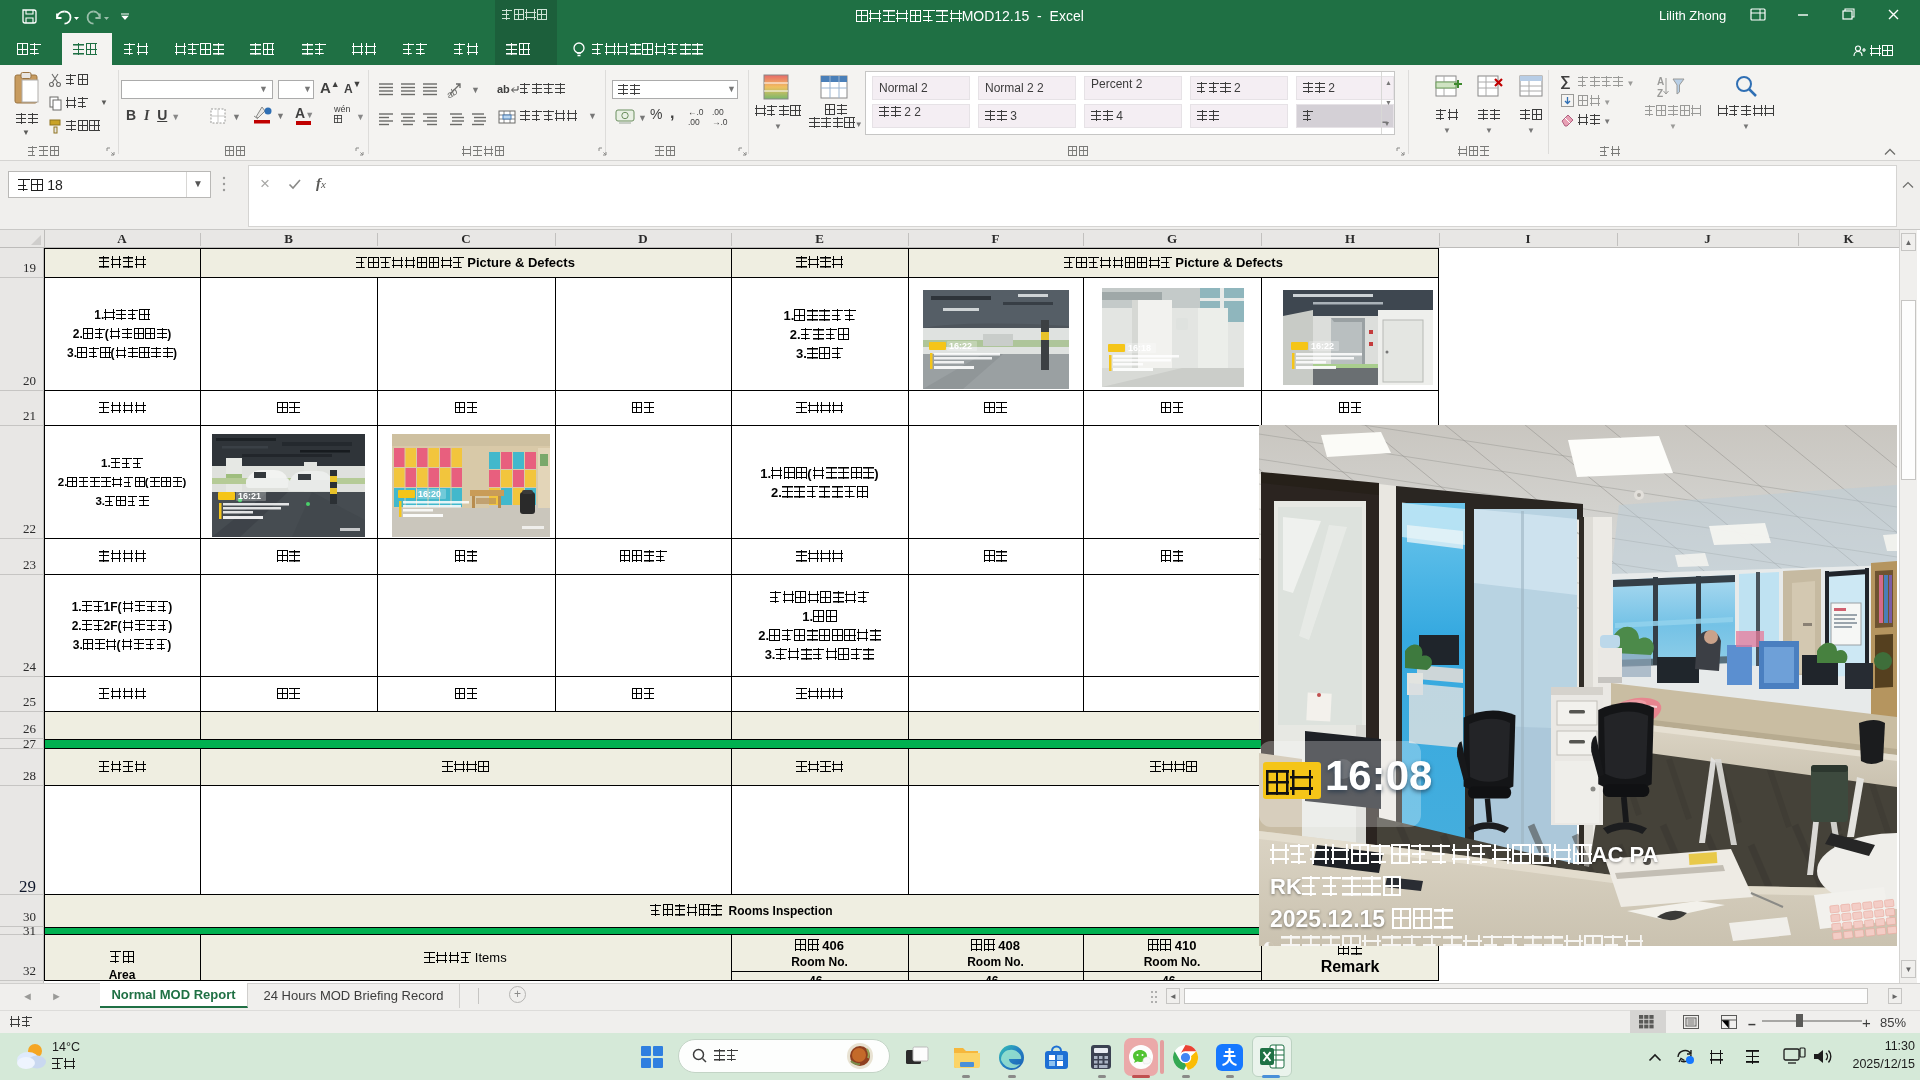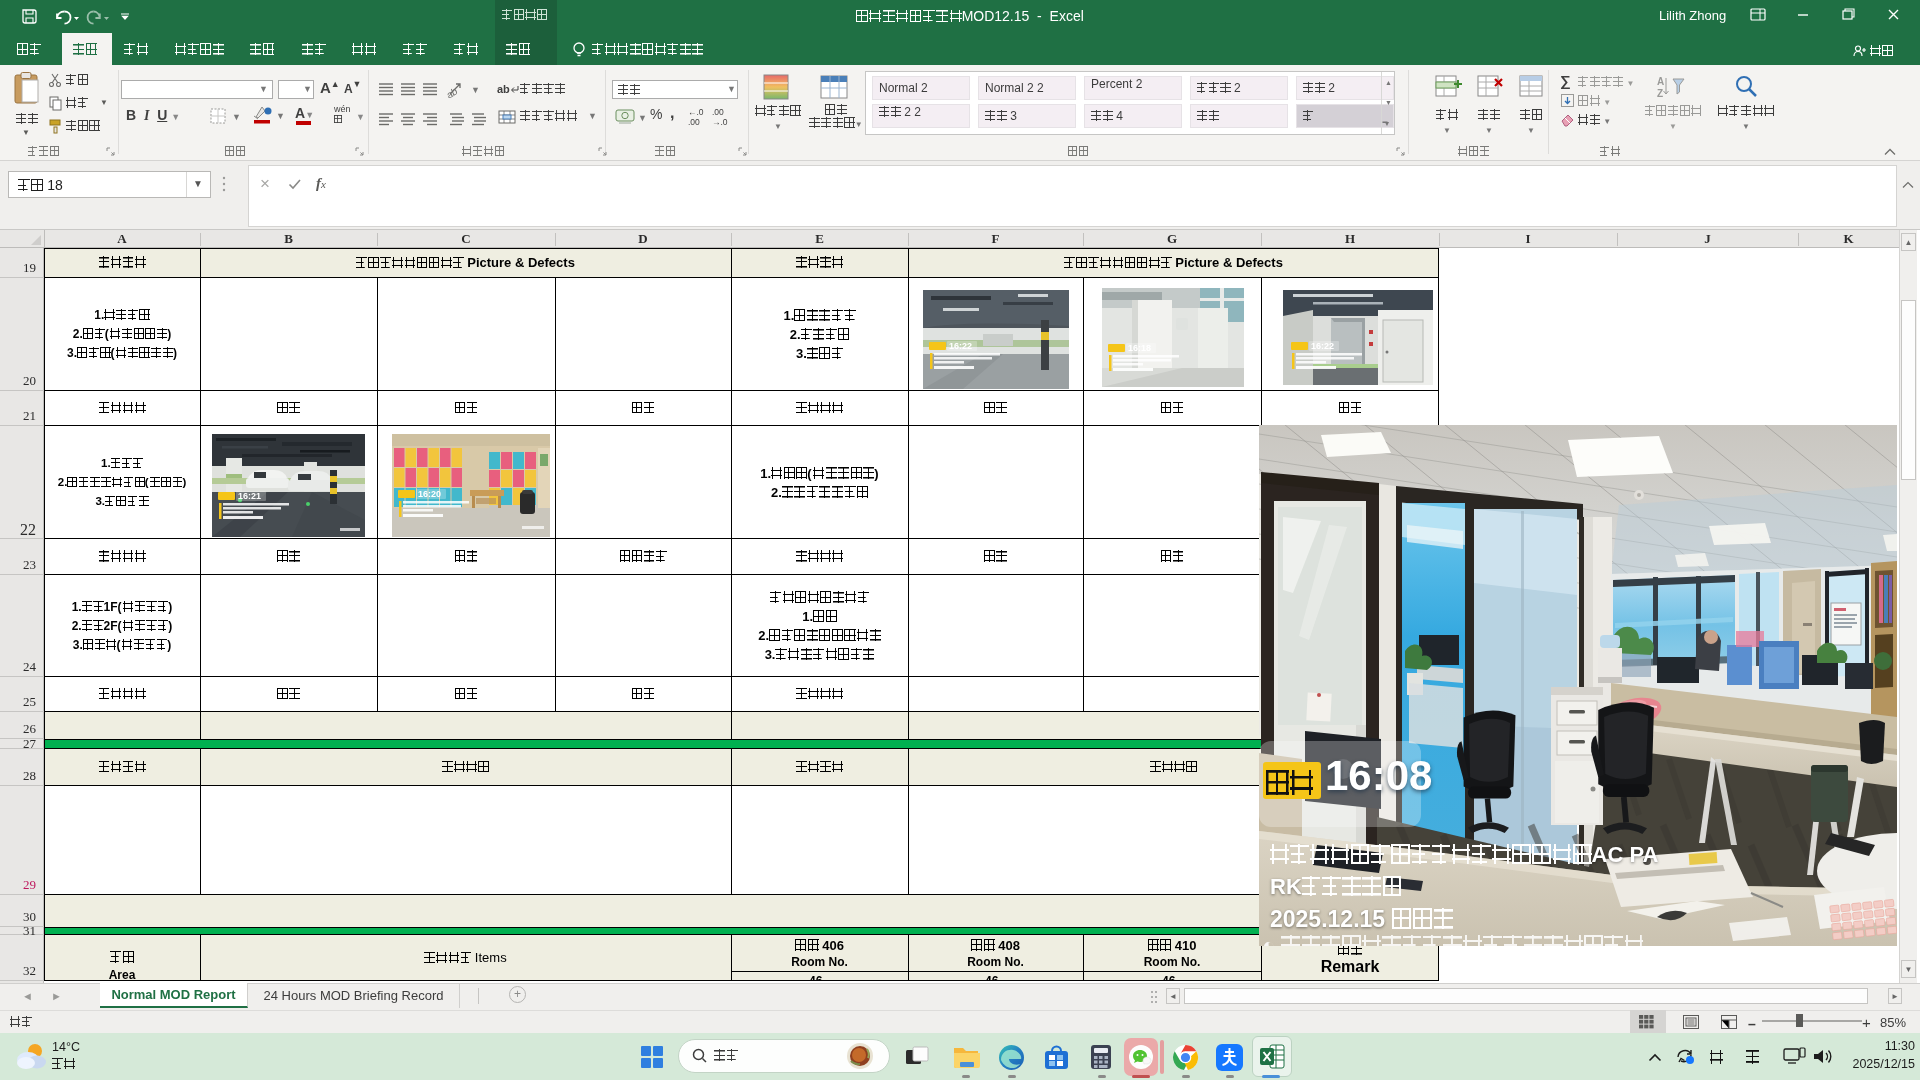--- a/index.html
+++ b/index.html
@@ -394,35 +394,35 @@
     </svg>
 <div class="ab" style="left:44px;top:230px;width:1px;height:18px;background:#bdbcba"></div>
 <div class="ab" style="left:0;top:248px;width:44px;height:736px;background:#e8e7e5;border-right:1px solid #bdbcba"></div>
 <div class="ab" style="left:0;top:277px;width:44px;height:1px;background:#c6c5c3"></div>
 <div class="ab serif" style="left:0;top:260px;width:36px;text-align:right;font-size:13px;color:#2b2b2b">19</div>
 <div class="ab" style="left:0;top:390px;width:44px;height:1px;background:#c6c5c3"></div>
 <div class="ab serif" style="left:0;top:373px;width:36px;text-align:right;font-size:13px;color:#2b2b2b">20</div>
 <div class="ab" style="left:0;top:425px;width:44px;height:1px;background:#c6c5c3"></div>
 <div class="ab serif" style="left:0;top:408px;width:36px;text-align:right;font-size:13px;color:#2b2b2b">21</div>
 <div class="ab" style="left:0;top:538px;width:44px;height:1px;background:#c6c5c3"></div>
-<div class="ab serif" style="left:0;top:521px;width:36px;text-align:right;font-size:16px;color:#2b2b2b">22</div>
+<div class="ab serif" style="left:0;top:521px;width:36px;text-align:right;font-size:13px;color:#2b2b2b">22</div>
 <div class="ab" style="left:0;top:574px;width:44px;height:1px;background:#c6c5c3"></div>
 <div class="ab serif" style="left:0;top:557px;width:36px;text-align:right;font-size:13px;color:#2b2b2b">23</div>
 <div class="ab" style="left:0;top:676px;width:44px;height:1px;background:#c6c5c3"></div>
 <div class="ab serif" style="left:0;top:659px;width:36px;text-align:right;font-size:13px;color:#2b2b2b">24</div>
 <div class="ab" style="left:0;top:711px;width:44px;height:1px;background:#c6c5c3"></div>
 <div class="ab serif" style="left:0;top:694px;width:36px;text-align:right;font-size:13px;color:#2b2b2b">25</div>
 <div class="ab" style="left:0;top:738px;width:44px;height:1px;background:#c6c5c3"></div>
 <div class="ab serif" style="left:0;top:721px;width:36px;text-align:right;font-size:13px;color:#2b2b2b">26</div>
 <div class="ab" style="left:0;top:748px;width:44px;height:1px;background:#c6c5c3"></div>
 <div class="ab serif" style="left:0;top:736px;width:36px;text-align:right;font-size:13px;color:#2b2b2b">27</div>
 <div class="ab" style="left:0;top:785px;width:44px;height:1px;background:#c6c5c3"></div>
 <div class="ab serif" style="left:0;top:768px;width:36px;text-align:right;font-size:13px;color:#2b2b2b">28</div>
 <div class="ab" style="left:0;top:894px;width:44px;height:1px;background:#c6c5c3"></div>
-<div class="ab serif" style="left:0;top:877px;width:36px;text-align:right;font-size:13px;color:#be185d">29</div>
+<div class="ab serif" style="left:0;top:877px;width:36px;text-align:right;font-size:17px;color:#0f172a">29</div>
 <div class="ab" style="left:0;top:926px;width:44px;height:1px;background:#c6c5c3"></div>
 <div class="ab serif" style="left:0;top:909px;width:36px;text-align:right;font-size:13px;color:#2b2b2b">30</div>
 <div class="ab" style="left:0;top:934px;width:44px;height:1px;background:#c6c5c3"></div>
 <div class="ab serif" style="left:0;top:923px;width:36px;text-align:right;font-size:13px;color:#2b2b2b">31</div>
 <div class="ab" style="left:0;top:980px;width:44px;height:1px;background:#c6c5c3"></div>
 <div class="ab serif" style="left:0;top:963px;width:36px;text-align:right;font-size:13px;color:#2b2b2b">32</div>
 <div class="ab" style="left:44px;top:248px;width:1395px;height:30px;background:#efeee1"></div>
 <div class="ab" style="left:44px;top:712px;width:1395px;height:27px;background:#efeee1"></div>
 <div class="ab" style="left:44px;top:749px;width:1395px;height:37px;background:#efeee1"></div>
 <div class="ab" style="left:44px;top:895px;width:1395px;height:32px;background:#efeee1"></div>
@@ -556,20 +556,23 @@
       <div><i class="k ka"></i><i class="k kb"></i><i class="k ka"></i><i class="k kb"></i></div>
     </div>
 <div class="cell" style="left:200px;top:749px;width:531px;height:37px;font-size:12.5px;line-height:19px;font-weight:bold">
       <div><i class="k ka"></i><i class="k kb"></i><i class="k kb"></i><i class="k kd"></i></div>
     </div>
 <div class="cell" style="left:731px;top:749px;width:177px;height:37px;font-size:12.5px;line-height:19px;font-weight:bold">
       <div><i class="k ka"></i><i class="k kb"></i><i class="k ka"></i><i class="k kb"></i></div>
     </div>
 <div class="cell" style="left:908px;top:749px;width:531px;height:37px;font-size:12.5px;line-height:19px;font-weight:bold">
       <div><i class="k ka"></i><i class="k kb"></i><i class="k kb"></i><i class="k kd"></i></div>
+    </div>
+<div class="cell" style="left:44px;top:895px;width:1395px;height:32px;font-size:12.5px;line-height:19px;font-weight:bold">
+      <div><i class="k kc"></i><i class="k kd"></i><i class="k ka"></i><i class="k kb"></i><i class="k kd"></i><i class="k ka"></i>&nbsp;&nbsp;<span style="font-size:12px">Rooms Inspection</span></div>
     </div>
 <div class="cell" style="left:44px;top:935px;width:156px;height:62px;font-size:13px;line-height:17px;font-weight:bold">
       <div><i class="k kc"></i><i class="k kd"></i><br><span style="font-size:12px">Area</span></div>
     </div>
 <div class="cell" style="left:200px;top:935px;width:531px;height:46px;font-size:12.5px;line-height:19px;font-weight:normal">
       <div><i class="k ka"></i><i class="k kb"></i><i class="k kb"></i><i class="k kc"></i>&nbsp;<span style="font-size:13px">Items</span></div>
     </div>
 <div class="cell" style="left:731px;top:935px;width:177px;height:37px;font-size:13px;line-height:16px;font-weight:bold">
       <div><i class="k kd"></i><i class="k kd"></i> 406<br><span style="font-size:12px">Room No.</span></div>
     </div>

